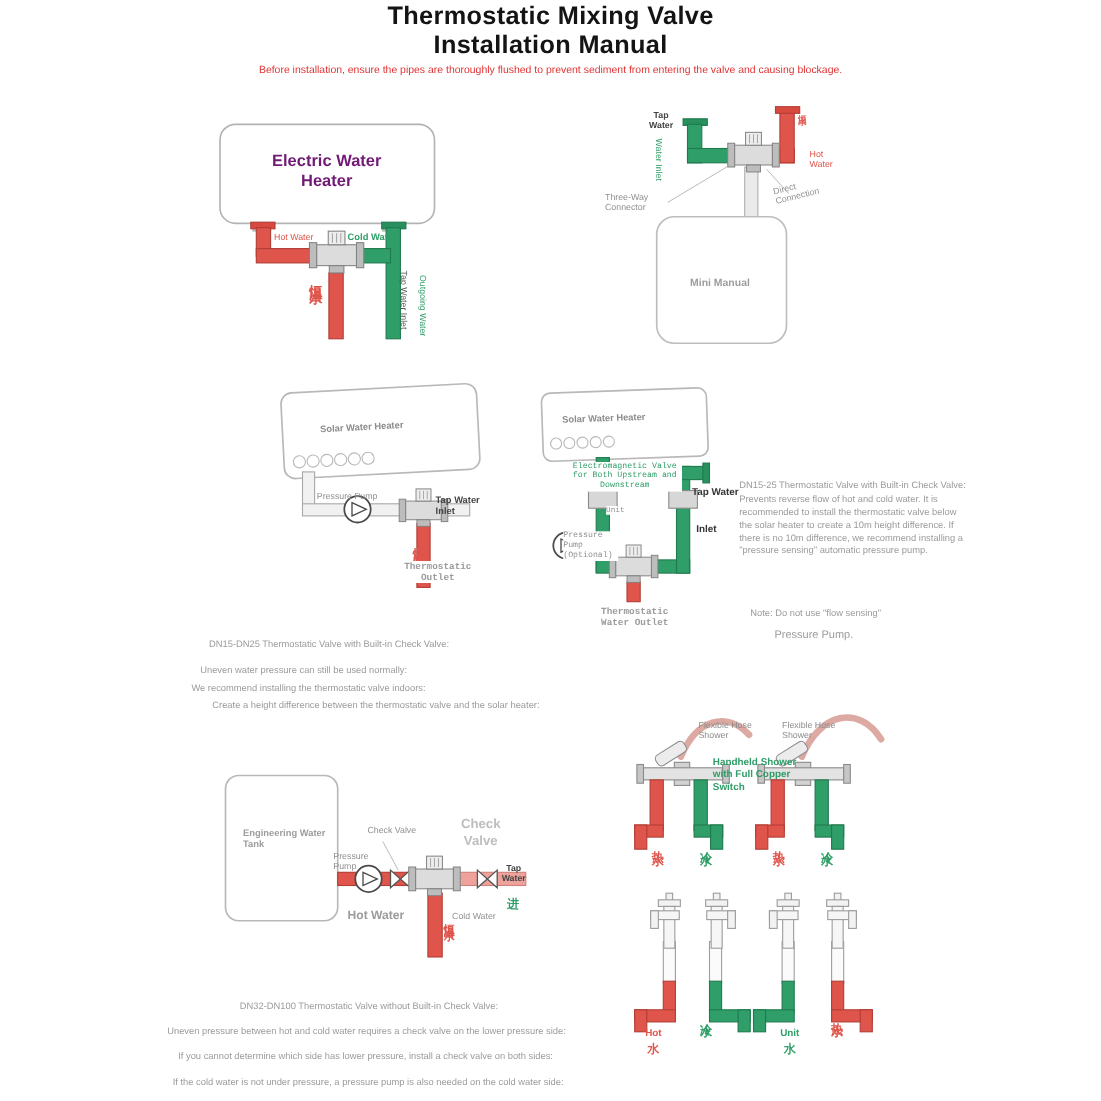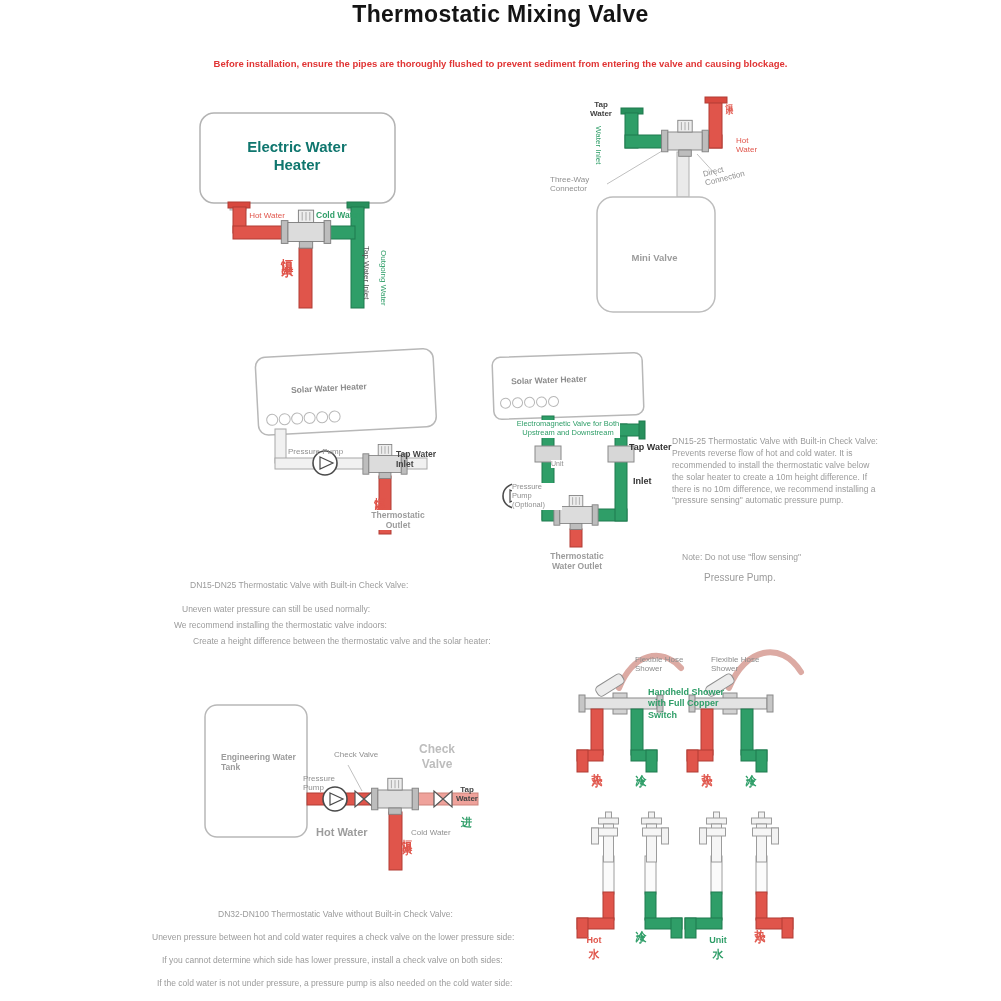--- a/index.html
+++ b/index.html
@@ -13,24 +13,24 @@
   .gray { color:#9b9b9b;margin-top:19px; }
   .gray2 { color:#909090; }
   .dark { color:#444; }
   .red { color:#e0554b; }
   .green { color:#2f9e68; }
   .fs7 { font-size:7px; } .fs75 { font-size:7.5px; } .fs8 { font-size:8px; }
   .fs85 { font-size:8.5px; } .fs9 { font-size:9px; } .fs95 { font-size:9.5px; }
   .fs10 { font-size:10px;padding-left:22px; } .fs11 { font-size:11px; } .fs12 { font-size:12px; }
   .fs15 { font-size:15px; }
   .title { position:absolute; left:0; width:100%; text-align:center; font-size:23px; font-weight:bold; color:#141414; letter-spacing:.3px; }
-  .warning { position:absolute; left:0; width:100%; text-align:center; font-size:9.5px; font-weight:700; color:#e03434; }
+  .warning { position:absolute; left:0; width:100%; text-align:center; font-size:9.5px; font-weight:400; color:#e03434; }
   .vcn { writing-mode:vertical-rl; text-orientation:upright; letter-spacing:2px; }
   .ven { writing-mode:vertical-rl; }
-  .wbg { background:#fff; }
+  .wbg { background:#fff;font-family:Liberation Mono, monospace; }
 </style>
 </head>
 <body>
 
 <div class="page">
 
   <svg width="0" height="0" style="position:absolute" aria-hidden="true">
     <defs>
       <g id="def-valve">
         <rect x="-26" y="-12" width="7" height="24" fill="#bdbdbd" stroke="#808080"></rect>
@@ -54,20 +54,21 @@
         <rect x="14" y="-4" width="6" height="7" fill="#f2f2f2" stroke="#9c9c9c"></rect>
         <rect x="7" y="2" width="20" height="6" fill="#f2f2f2" stroke="#9c9c9c"></rect>
         <rect x="12" y="8" width="10" height="38" fill="#f6f6f6" stroke="#9c9c9c"></rect>
         <rect x="0" y="12" width="26" height="8" fill="#f6f6f6" stroke="#9c9c9c"></rect>
         <rect x="0" y="12" width="7" height="16" fill="#f2f2f2" stroke="#9c9c9c"></rect>
       </g>
     </defs>
   </svg>
 
   <div class="title" style="top:1px">Thermostatic Mixing Valve</div>
+  <div class="title" style="top:27px">Installation Manual</div>
   <div class="warning" style="top:58px">Before installation, ensure the pipes are thoroughly flushed to prevent sediment from entering the valve and causing blockage.</div>
 
   <svg class="abs" style="left:185px;top:108px" width="230" height="215">
     <g>
       <rect x="15" y="5" width="195" height="90" rx="14" fill="#fff" stroke="#b3b3b3" stroke-width="1.5"></rect>
       <rect x="45" y="95" width="16" height="7" fill="#cfcfcf" stroke="#adadad"></rect>
       <rect x="163" y="95" width="16" height="7" fill="#cfcfcf" stroke="#adadad"></rect>
     </g>
     <g stroke="#b13c34">
       <rect x="43" y="94" width="22" height="6" fill="#d8493f"></rect>
@@ -75,21 +76,21 @@
       <rect x="48" y="118" width="54" height="13" fill="#e0554b"></rect>
     </g>
     <g stroke="#1f7a4e">
       <rect x="162" y="94" width="22" height="6" fill="#28905d"></rect>
       <rect x="166" y="99" width="13" height="101" fill="#2f9e68"></rect>
       <rect x="140" y="118" width="30" height="13" fill="#2f9e68"></rect>
     </g>
     <rect x="114" y="140" width="13" height="60" fill="#e0554b" stroke="#b13c34"></rect>
     <use href="#def-valve" transform="translate(121,124) scale(0.95)"></use>
   </svg>
-  <div class="lbl ctr bold fs15" style="left:242px;top:138px;width:110px;color:#0f766e">Electric Water Heater</div>
+  <div class="lbl ctr bold fs15" style="left:242px;top:138px;width:110px;color:#701a75">Electric Water Heater</div>
   <div class="lbl ctr red fs8" style="left:249px;top:211px;width:36px">Hot Water</div>
   <div class="lbl bold green fs85" style="left:316px;top:210px;width:60px">Cold Water</div>
   <div class="lbl vcn bold red fs12" style="left:280px;top:249px">恒温出水</div>
   <div class="lbl ven fs8" style="left:362px;top:246px;color:#555">Tap Water Inlet</div>
   <div class="lbl ven green fs8" style="left:379px;top:250px">Outgoing Water</div>
 
   <svg class="abs" style="left:545px;top:90px" width="250" height="240">
     <g stroke="#1f7a4e">
       <rect x="76" y="18" width="22" height="6" fill="#28905d"></rect>
       <rect x="80" y="23" width="13" height="35" fill="#2f9e68"></rect>
@@ -105,21 +106,21 @@
     <line x1="62" y1="94" x2="122" y2="58" stroke="#b0b0b0" stroke-width="0.8"></line>
     <line x1="172" y1="86" x2="152" y2="64" stroke="#b0b0b0" stroke-width="0.8"></line>
     <use href="#def-valve" transform="translate(140,51) scale(0.9)"></use>
   </svg>
   <div class="lbl ctr bold dark fs8" style="left:583px;top:100px;width:36px">Tap Water</div>
   <div class="lbl ven green fs8" style="left:594px;top:126px">Water Inlet</div>
   <div class="lbl vcn red fs8" style="left:724px;top:97px;letter-spacing:1px">恒温出水</div>
   <div class="lbl red fs8" style="left:736px;top:136px;width:34px">Hot Water</div>
   <div class="lbl gray2 fs8" style="left:550px;top:175px;width:54px">Three-Way Connector</div>
   <div class="lbl gray2 fs8" style="left:702px;top:170px;width:58px;transform:rotate(-14deg);transform-origin:left top">Direct Connection</div>
-  <div class="lbl ctr bold fs95" style="left:607px;top:252px;width:95px;color:#9c9c9c">Mini Valve</div>
+  <div class="lbl ctr bold fs95" style="left:607px;top:252px;width:95px;color:#9c9c9c">Mini Manual</div>
 
   <svg class="abs" style="left:245px;top:345px" width="210" height="215">
     <g transform="rotate(-3 100 50)">
       <rect x="12" y="8" width="178" height="78" rx="10" fill="#fff" stroke="#b8b8b8" stroke-width="1.5"></rect>
       <circle cx="26" cy="71" r="5.5" fill="#fff" stroke="#b8b8b8"></circle>
       <circle cx="38.5" cy="71" r="5.5" fill="#fff" stroke="#b8b8b8"></circle>
       <circle cx="51" cy="71" r="5.5" fill="#fff" stroke="#b8b8b8"></circle>
       <circle cx="63.5" cy="71" r="5.5" fill="#fff" stroke="#b8b8b8"></circle>
       <circle cx="76" cy="71" r="5.5" fill="#fff" stroke="#b8b8b8"></circle>
       <circle cx="88.5" cy="71" r="5.5" fill="#fff" stroke="#b8b8b8"></circle>

